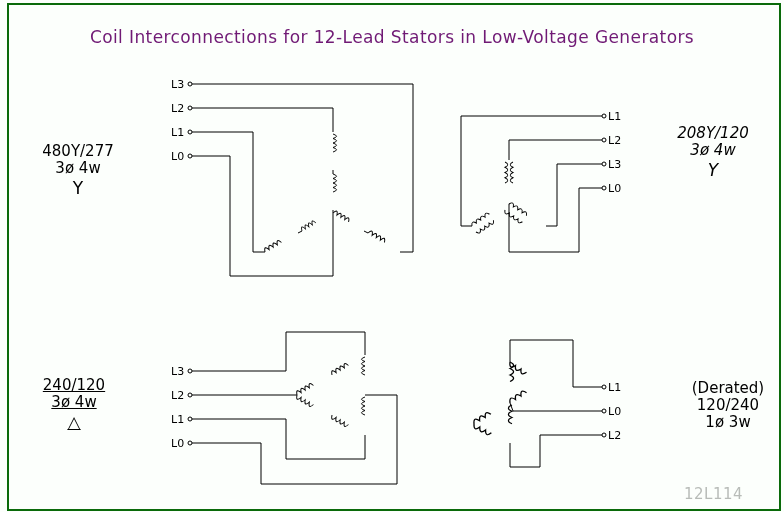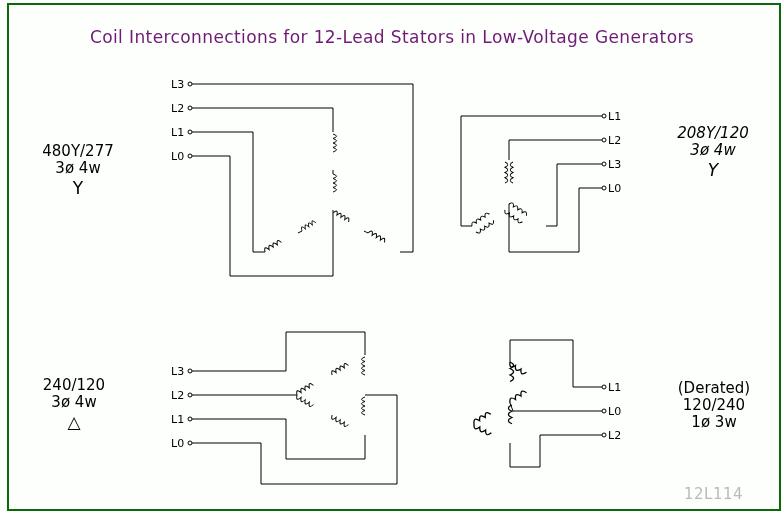--- a/index.html
+++ b/index.html
@@ -24,27 +24,27 @@
   <div>3ø 4w</div>
   <div class="sym">Y</div>
 </div>
 
 <div class="lbl" style="left:670px; top:125px; width:86px;font-style:italic;">
   <div>208Y/120</div>
   <div>3ø 4w</div>
   <div class="sym">Y</div>
 </div>
 
-<div class="lbl" style="left:36px; top:377px; width:76px;">
+<div class="lbl" style="left:36px; top:377px; width:76px;text-decoration:underline;">
   <div>240/120</div>
   <div>3ø 4w</div>
   <div class="sym">△</div>
 </div>
 
-<div class="lbl" style="left:672px; top:380px; width:84px;">
+<div class="lbl" style="left:686px; top:380px; width:84px;">
   <div>(Derated)</div>
   <div>120/240</div>
   <div>1ø 3w</div>
 </div>
 
 <div class="code">12L114</div>
 
 <svg class="diag" width="784" height="512" viewBox="0 0 784 512">
   <defs>
 

